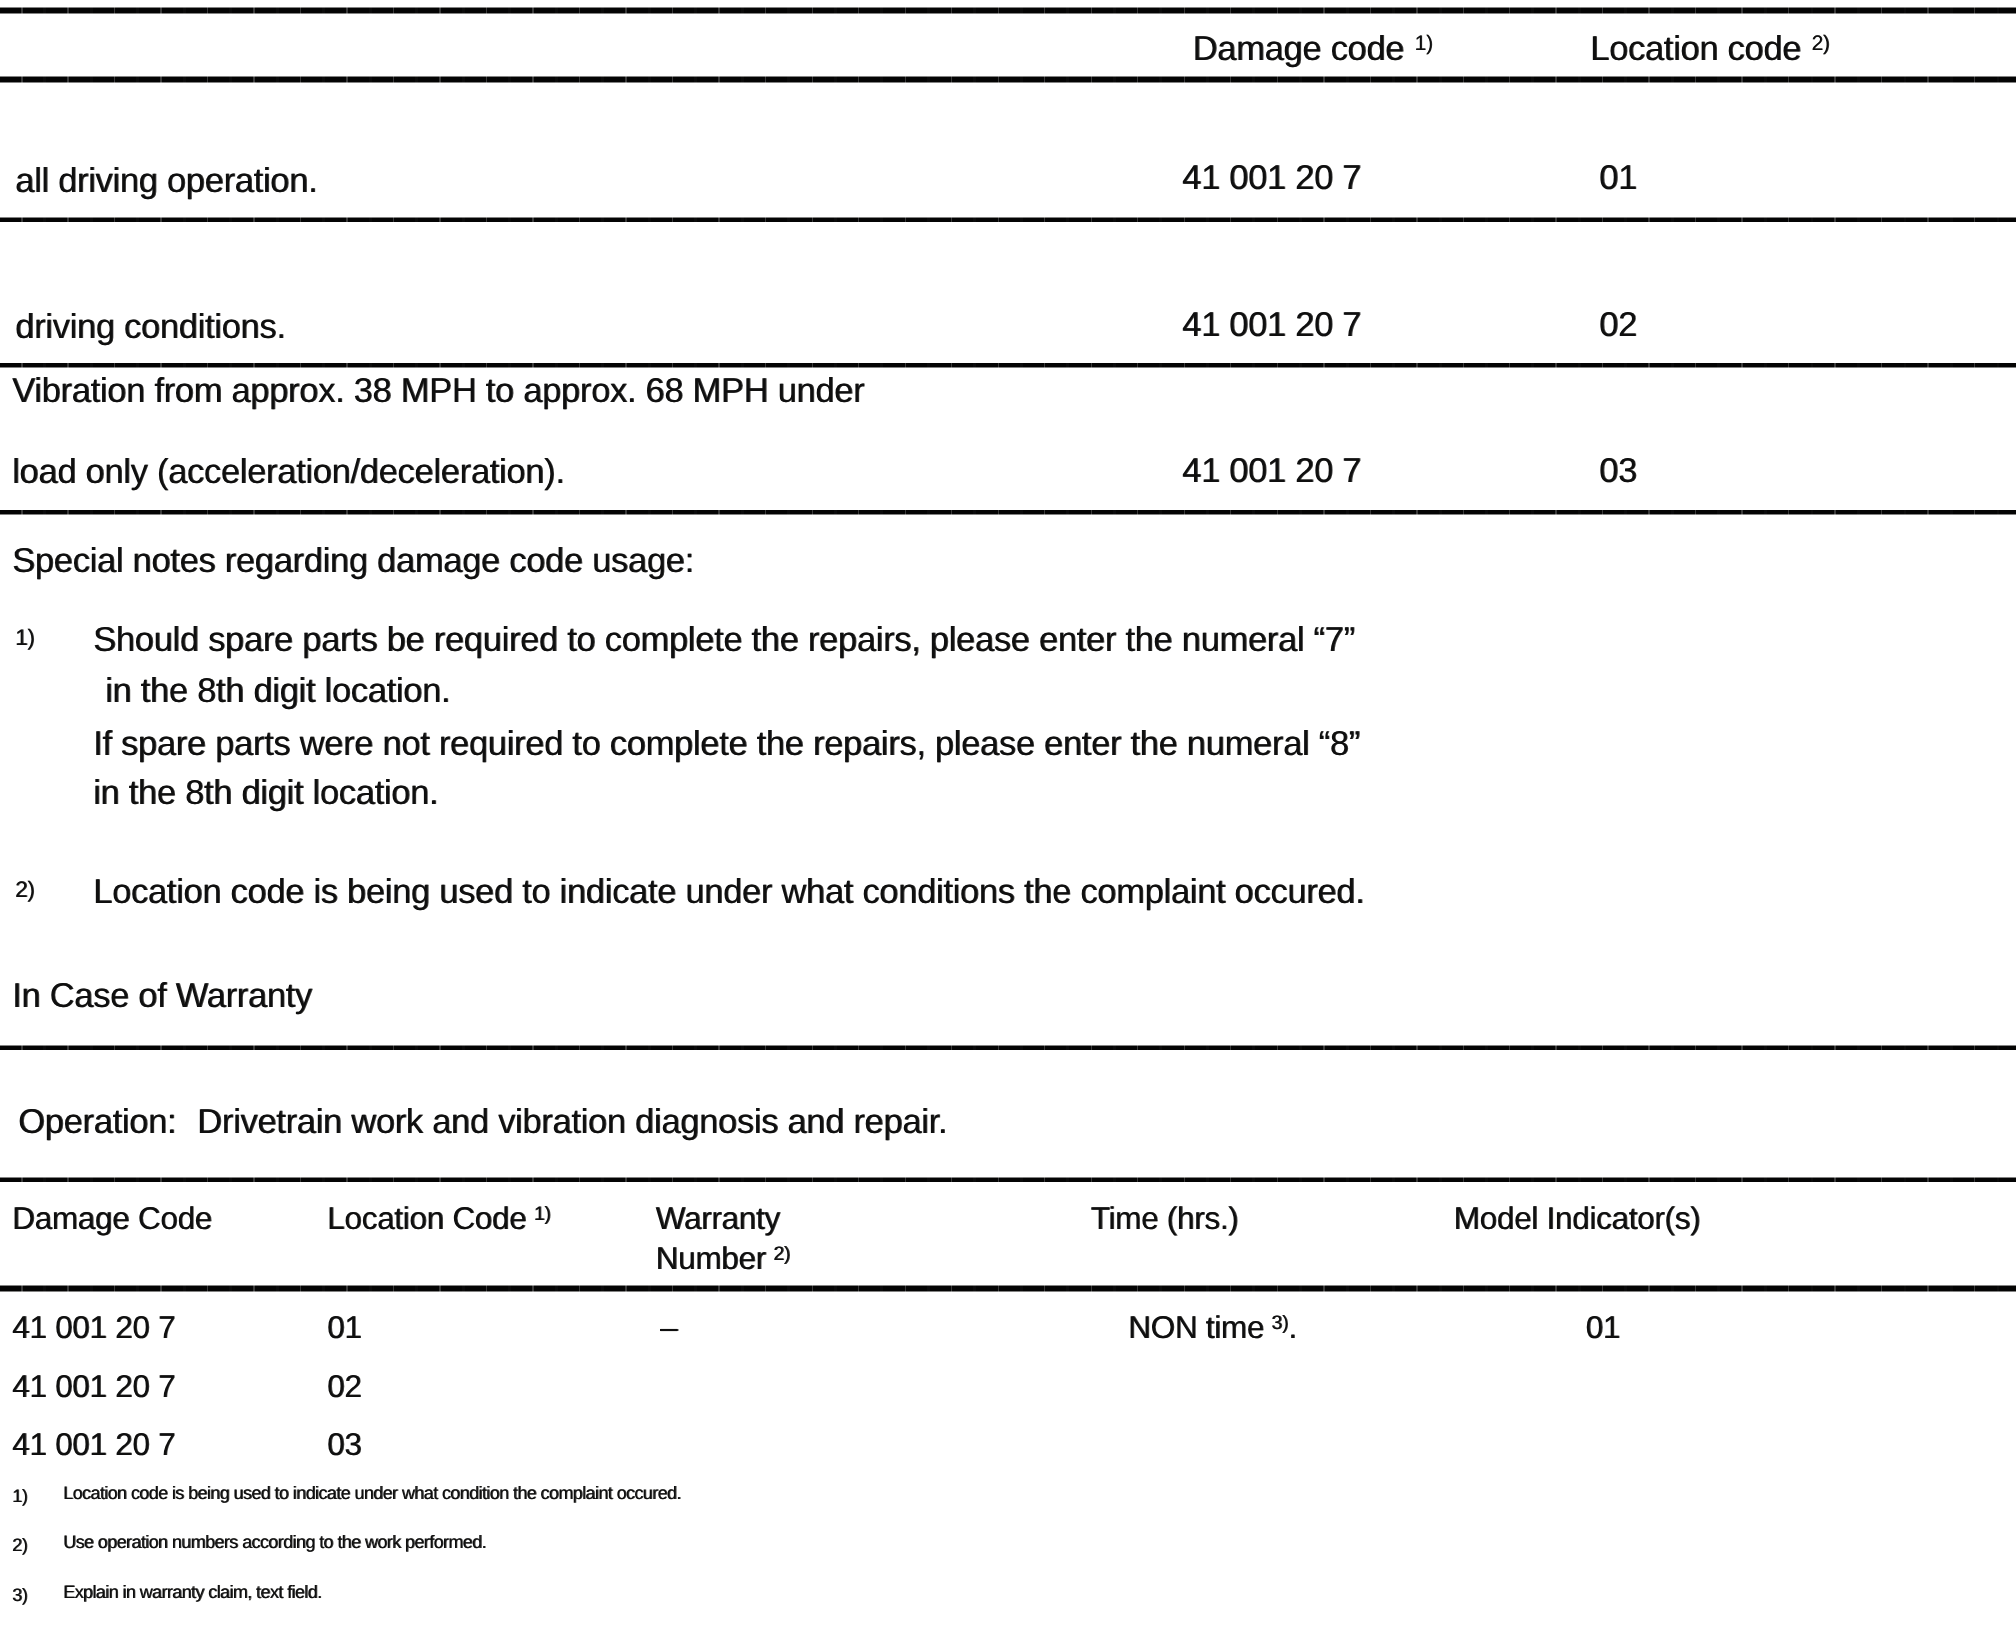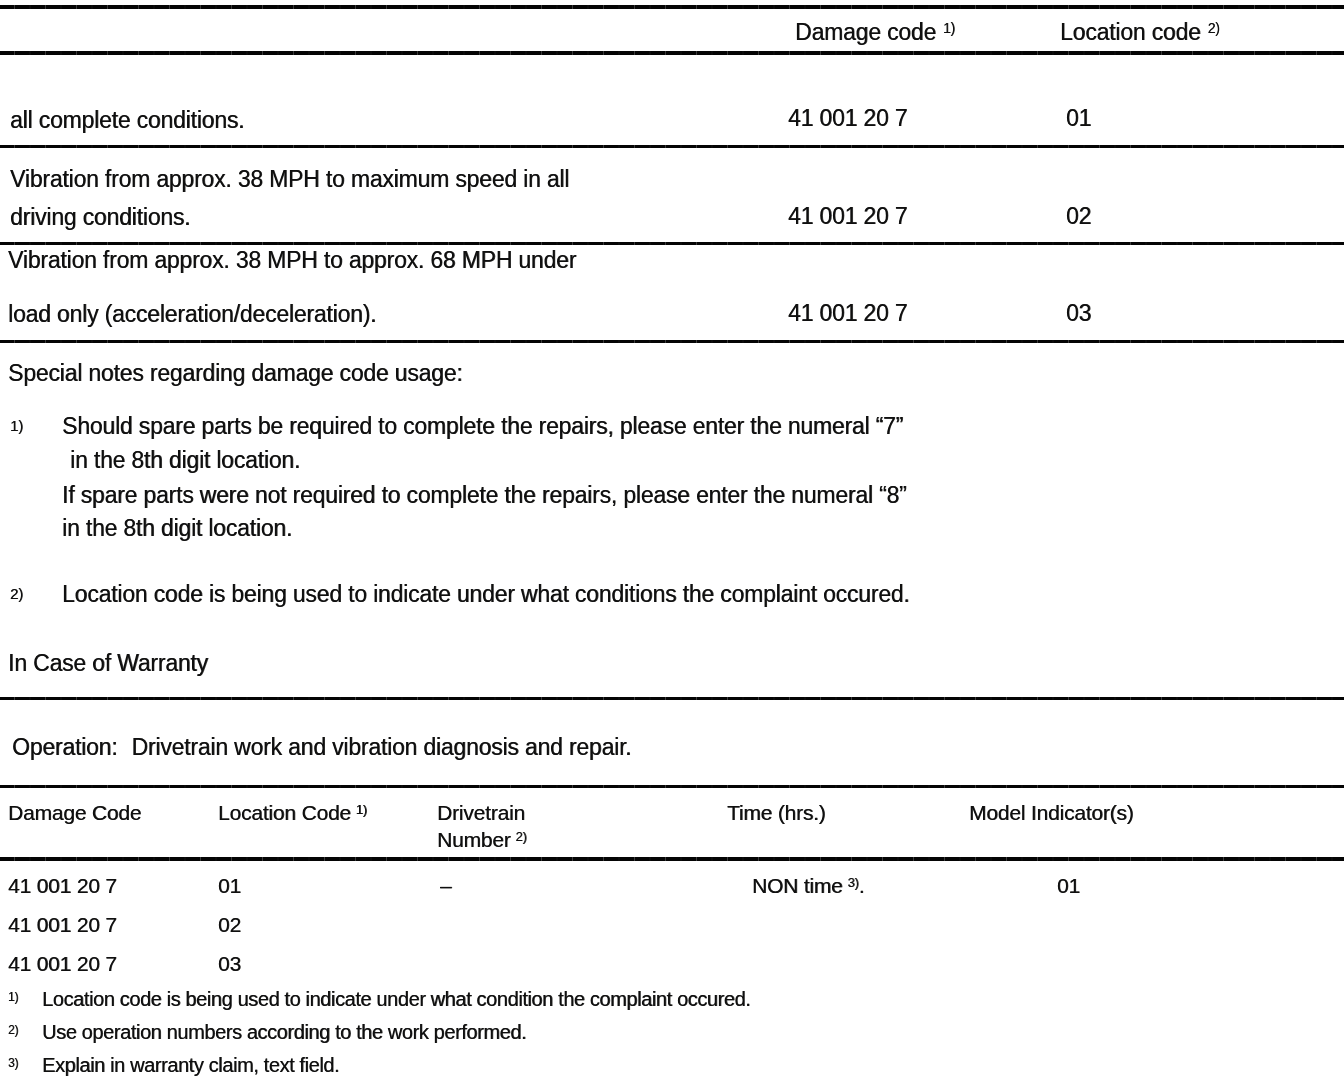--- a/index.html
+++ b/index.html
@@ -11,21 +11,21 @@
     overflow:hidden;
     filter:contrast(1.05);
   }
   .txt {
     position:absolute; white-space:nowrap;
     text-shadow:0.6px 0.2px 0 rgba(10,10,10,0.75);
     letter-spacing:-0.2px;
   }
   .f23 { font-size:23px; }
   .f21 { font-size:21px; }
-  .f16 { font-size:20px; letter-spacing:-0.4px; }
+  .f16 { font-size:12px; letter-spacing:-0.4px; }
   .b   { font-weight:normal; }
   .sup {
     display:inline-block; position:relative; top:-7px;
     font-size:14px; margin-left:7px;
     text-shadow:0.4px 0 0 rgba(10,10,10,0.75);
   }
   .sup21 { display:inline-block; position:relative; top:-6px; font-size:13px; margin-left:5px; }
   .marker { font-size:15px; }
   .marker-sm { font-size:12px; }
   .rule {
@@ -42,27 +42,26 @@
 
   <div class="txt f23" style="left:795px;top:19px;">
     <span>Damage code</span><span class="sup">1)</span>
   </div>
   <div class="txt f23" style="left:1060px;top:19px;">
     <span>Location code</span><span class="sup">2)</span>
   </div>
 
   <div class="rule" style="top:51px;height:4px;"></div>
 
-  <div class="txt f23" style="left:10px;top:107px;">all complete conditions.</div>
+  <div class="txt f23" style="left:10px;top:107px;">all driving operation.</div>
   <div class="txt f23" style="left:788px;top:105px;">41 001 20 7</div>
   <div class="txt f23" style="left:1066px;top:105px;">01</div>
 
   <div class="rule" style="top:145px;height:3px;"></div>
 
-  <div class="txt f23" style="left:10px;top:166px;">Vibration from approx. 38 MPH to maximum speed in all</div>
   <div class="txt f23" style="left:10px;top:204px;">driving conditions.</div>
   <div class="txt f23" style="left:788px;top:203px;">41 001 20 7</div>
   <div class="txt f23" style="left:1066px;top:203px;">02</div>
 
   <div class="rule" style="top:242px;height:3px;"></div>
 
   <div class="txt f23" style="left:8px;top:247px;">Vibration from approx. 38 MPH to approx. 68 MPH under</div>
   <div class="txt f23" style="left:8px;top:301px;">load only (acceleration/deceleration).</div>
   <div class="txt f23" style="left:788px;top:300px;">41 001 20 7</div>
   <div class="txt f23" style="left:1066px;top:300px;">03</div>
@@ -88,21 +87,21 @@
     <span class="b">Operation:</span><span style="margin-left:14px;">Drivetrain work and vibration diagnosis and repair.</span>
   </div>
 
   <div class="rule" style="top:785px;height:3px;"></div>
 
   <div class="txt f21 b" style="left:8px;top:801px;">Damage Code</div>
   <div class="txt f21 b" style="left:218px;top:801px;">
     <span>Location Code</span><span class="sup21">1)</span>
   </div>
   <div class="txt f21 b" style="left:437px;top:801px;">
-    <span>Drivetrain</span>
+    <span>Warranty</span>
   </div>
   <div class="txt f21 b" style="left:437px;top:828px;">
     <span>Number</span><span class="sup21">2)</span>
   </div>
   <div class="txt f21 b" style="left:727px;top:801px;">Time (hrs.)</div>
   <div class="txt f21 b" style="left:969px;top:801px;">Model Indicator(s)</div>
 
   <div class="rule" style="top:857px;height:4px;"></div>
 
   <div class="txt f21" style="left:8px;top:874px;">41 001 20 7</div>

